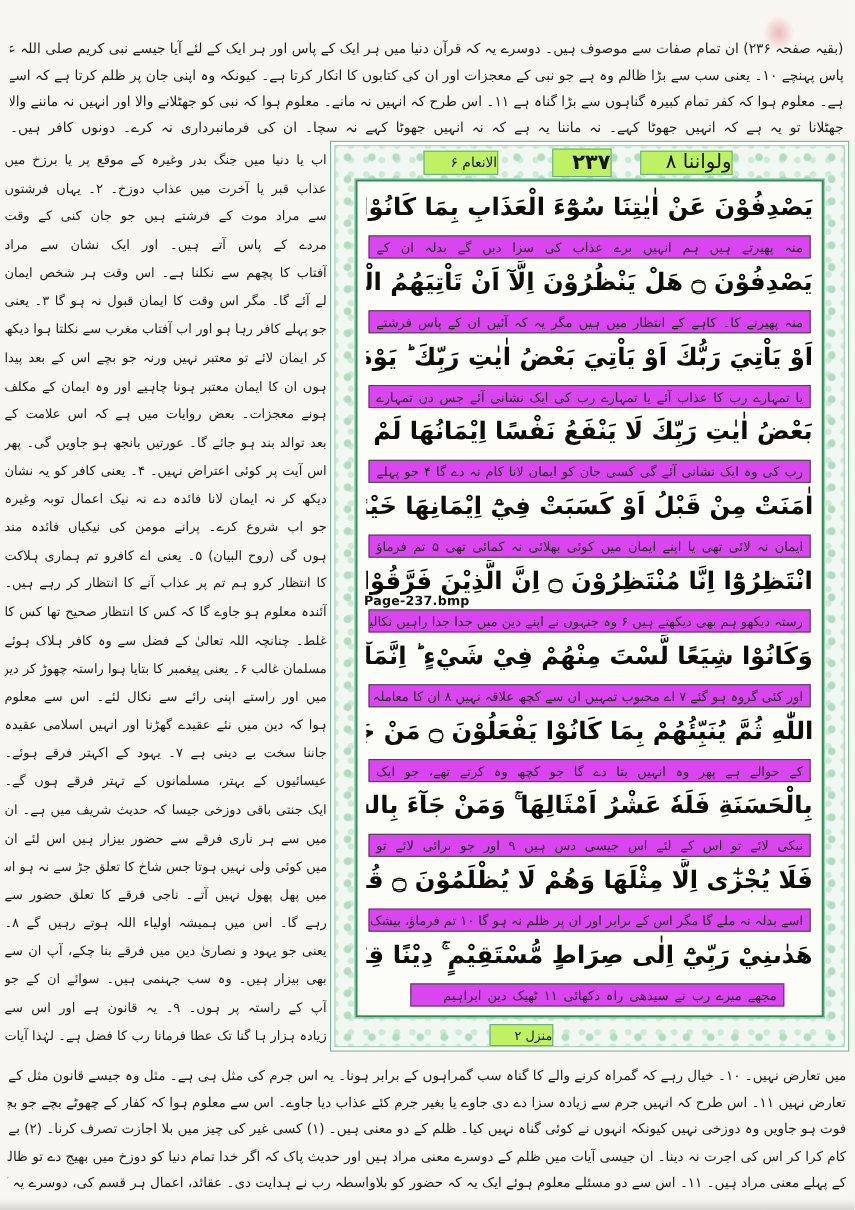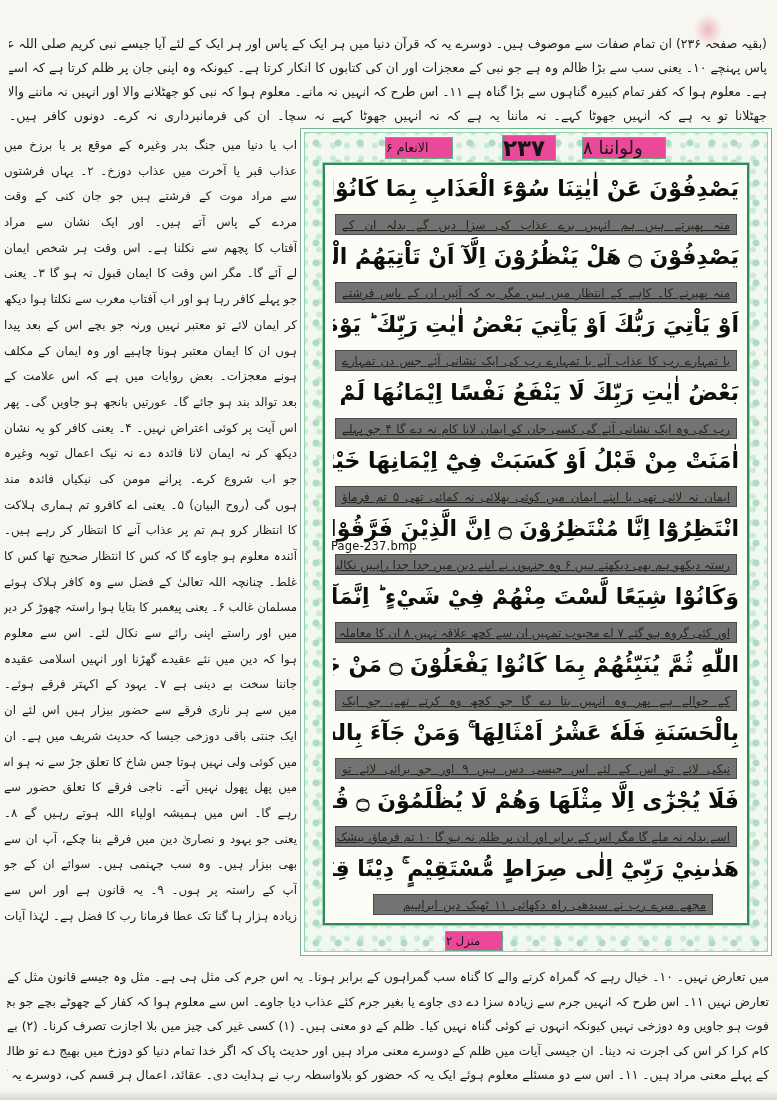--- a/index.html
+++ b/index.html
@@ -44,38 +44,38 @@
     display:flex; flex-direction:column;
   }
   .vrow { flex:1; display:flex; flex-direction:column; min-height:0; }
   .ar {
     flex:1; direction:rtl; text-align:justify; text-align-last:justify;
     font-size:22px; font-weight:bold; color:#0e0d0c;
     line-height:1.85; overflow:hidden; white-space:nowrap;
   }
   .tr {
     height:21px; line-height:18px; margin:1px 2px 2px 2px; padding:1px 6px;
-    border:1px solid #4a4a4a; background:#737373;
+    border:1px solid #4a4a4a; background:#d946ef;
     direction:rtl; text-align:justify; text-align-last:justify;
-    font-size:11.8px; color:#262522; overflow:hidden; white-space:nowrap;text-decoration:underline;
+    font-size:11.8px; color:#262522; overflow:hidden; white-space:nowrap;
   }
   .vrow:last-child .tr { margin:1px 26px 2px 40px;padding-left:29px; }
   
   .hdr-box {
-    position:absolute; background:#ec4899; border:1px solid #67ad83;
-    text-align:left; direction:rtl; color:#161616;
+    position:absolute; background:#bef264; border:1px solid #67ad83;
+    text-align:right; direction:rtl; color:#161616;
   }
   .hdr-juz   { left:281px; top:8px;  width:84px; height:22px; font-size:18px; line-height:20px; }
-  .hdr-num   { left:201px; top:6px;  width:54px; height:26px; font-size:23px; font-weight:bold; line-height:24px; }
+  .hdr-num   { left:201px; top:6px;  width:54px; height:26px; font-size:19px; font-weight:bold; line-height:24px; }
   .hdr-surah { left:84px;  top:8px;  width:68px; height:22px; font-size:12.5px; line-height:20px; }
   .ftr-manzil{ left:144px; bottom:4px; width:58px; height:20px; font-size:11.5px; line-height:18px; }
   
   .watermark {
     position:absolute; left:331px; top:539px; direction:ltr;
-    font-size:11.5px; font-weight:normal; color:#111; letter-spacing:.2px;text-align:right;
+    font-size:11.5px; font-weight:bold; color:#111; letter-spacing:.2px;text-align:right;
   }
   
   .bottom-note { position:absolute; top:965px; right:8px; width:762px; }
   .bottom-note .uline { font-size:12.3px; height:24.5px; line-height:24.5px; }
   
   .smudge {
     position:absolute; left:694px; top:14px; width:28px; height:32px;
     background:radial-gradient(closest-side, rgba(225,110,125,.45), rgba(225,110,125,0));
   }
   .edge-shadow {
@@ -115,22 +115,23 @@
       <div class="uline">دیکھ کر نہ ایمان لانا فائدہ دے نہ نیک اعمال توبہ وغیرہ</div>
       <div class="uline">جو اب شروع کرے۔ پرانے مومن کی نیکیاں فائدہ مند</div>
       <div class="uline">ہوں گی (روح البیان) ۵۔ یعنی اے کافرو تم ہماری ہلاکت</div>
       <div class="uline">کا انتظار کرو ہم تم پر عذاب آنے کا انتظار کر رہے ہیں۔</div>
       <div class="uline">آئندہ معلوم ہو جاوے گا کہ کس کا انتظار صحیح تھا کس کا</div>
       <div class="uline">غلط۔ چنانچہ اللہ تعالیٰ کے فضل سے وہ کافر ہلاک ہوئے</div>
       <div class="uline">مسلمان غالب ۶۔ یعنی پیغمبر کا بتایا ہوا راستہ چھوڑ کر دین</div>
       <div class="uline">میں اور راستے اپنی رائے سے نکال لئے۔ اس سے معلوم</div>
       <div class="uline">ہوا کہ دین میں نئے عقیدے گھڑنا اور انہیں اسلامی عقیدہ</div>
       <div class="uline">جاننا سخت بے دینی ہے ۷۔ یہود کے اکہتر فرقے ہوئے۔</div>
+      <div class="uline">عیسائیوں کے بہتر، مسلمانوں کے تہتر فرقے ہوں گے۔</div>
+      <div class="uline">ایک جنتی باقی دوزخی جیسا کہ حدیث شریف میں ہے۔ ان</div>
       <div class="uline">میں سے ہر ناری فرقے سے حضور بیزار ہیں اس لئے ان</div>
-      <div class="uline">ایک جنتی باقی دوزخی جیسا کہ حدیث شریف میں ہے۔ ان</div>
       <div class="uline">میں کوئی ولی نہیں ہوتا جس شاخ کا تعلق جڑ سے نہ ہو اس</div>
       <div class="uline">میں پھل پھول نہیں آتے۔ ناجی فرقے کا تعلق حضور سے</div>
       <div class="uline">رہے گا۔ اس میں ہمیشہ اولیاء اللہ ہوتے رہیں گے ۸۔</div>
       <div class="uline">یعنی جو یہود و نصاریٰ دین میں فرقے بنا چکے، آپ ان سے</div>
       <div class="uline">بھی بیزار ہیں۔ وہ سب جہنمی ہیں۔ سوائے ان کے جو</div>
       <div class="uline">آپ کے راستہ پر ہوں۔ ۹۔ یہ قانون ہے اور اس سے</div>
       <div class="uline">زیادہ ہزار ہا گنا تک عطا فرمانا رب کا فضل ہے۔ لہٰذا آیات</div>
     </div>
 
   <div class="frame">

